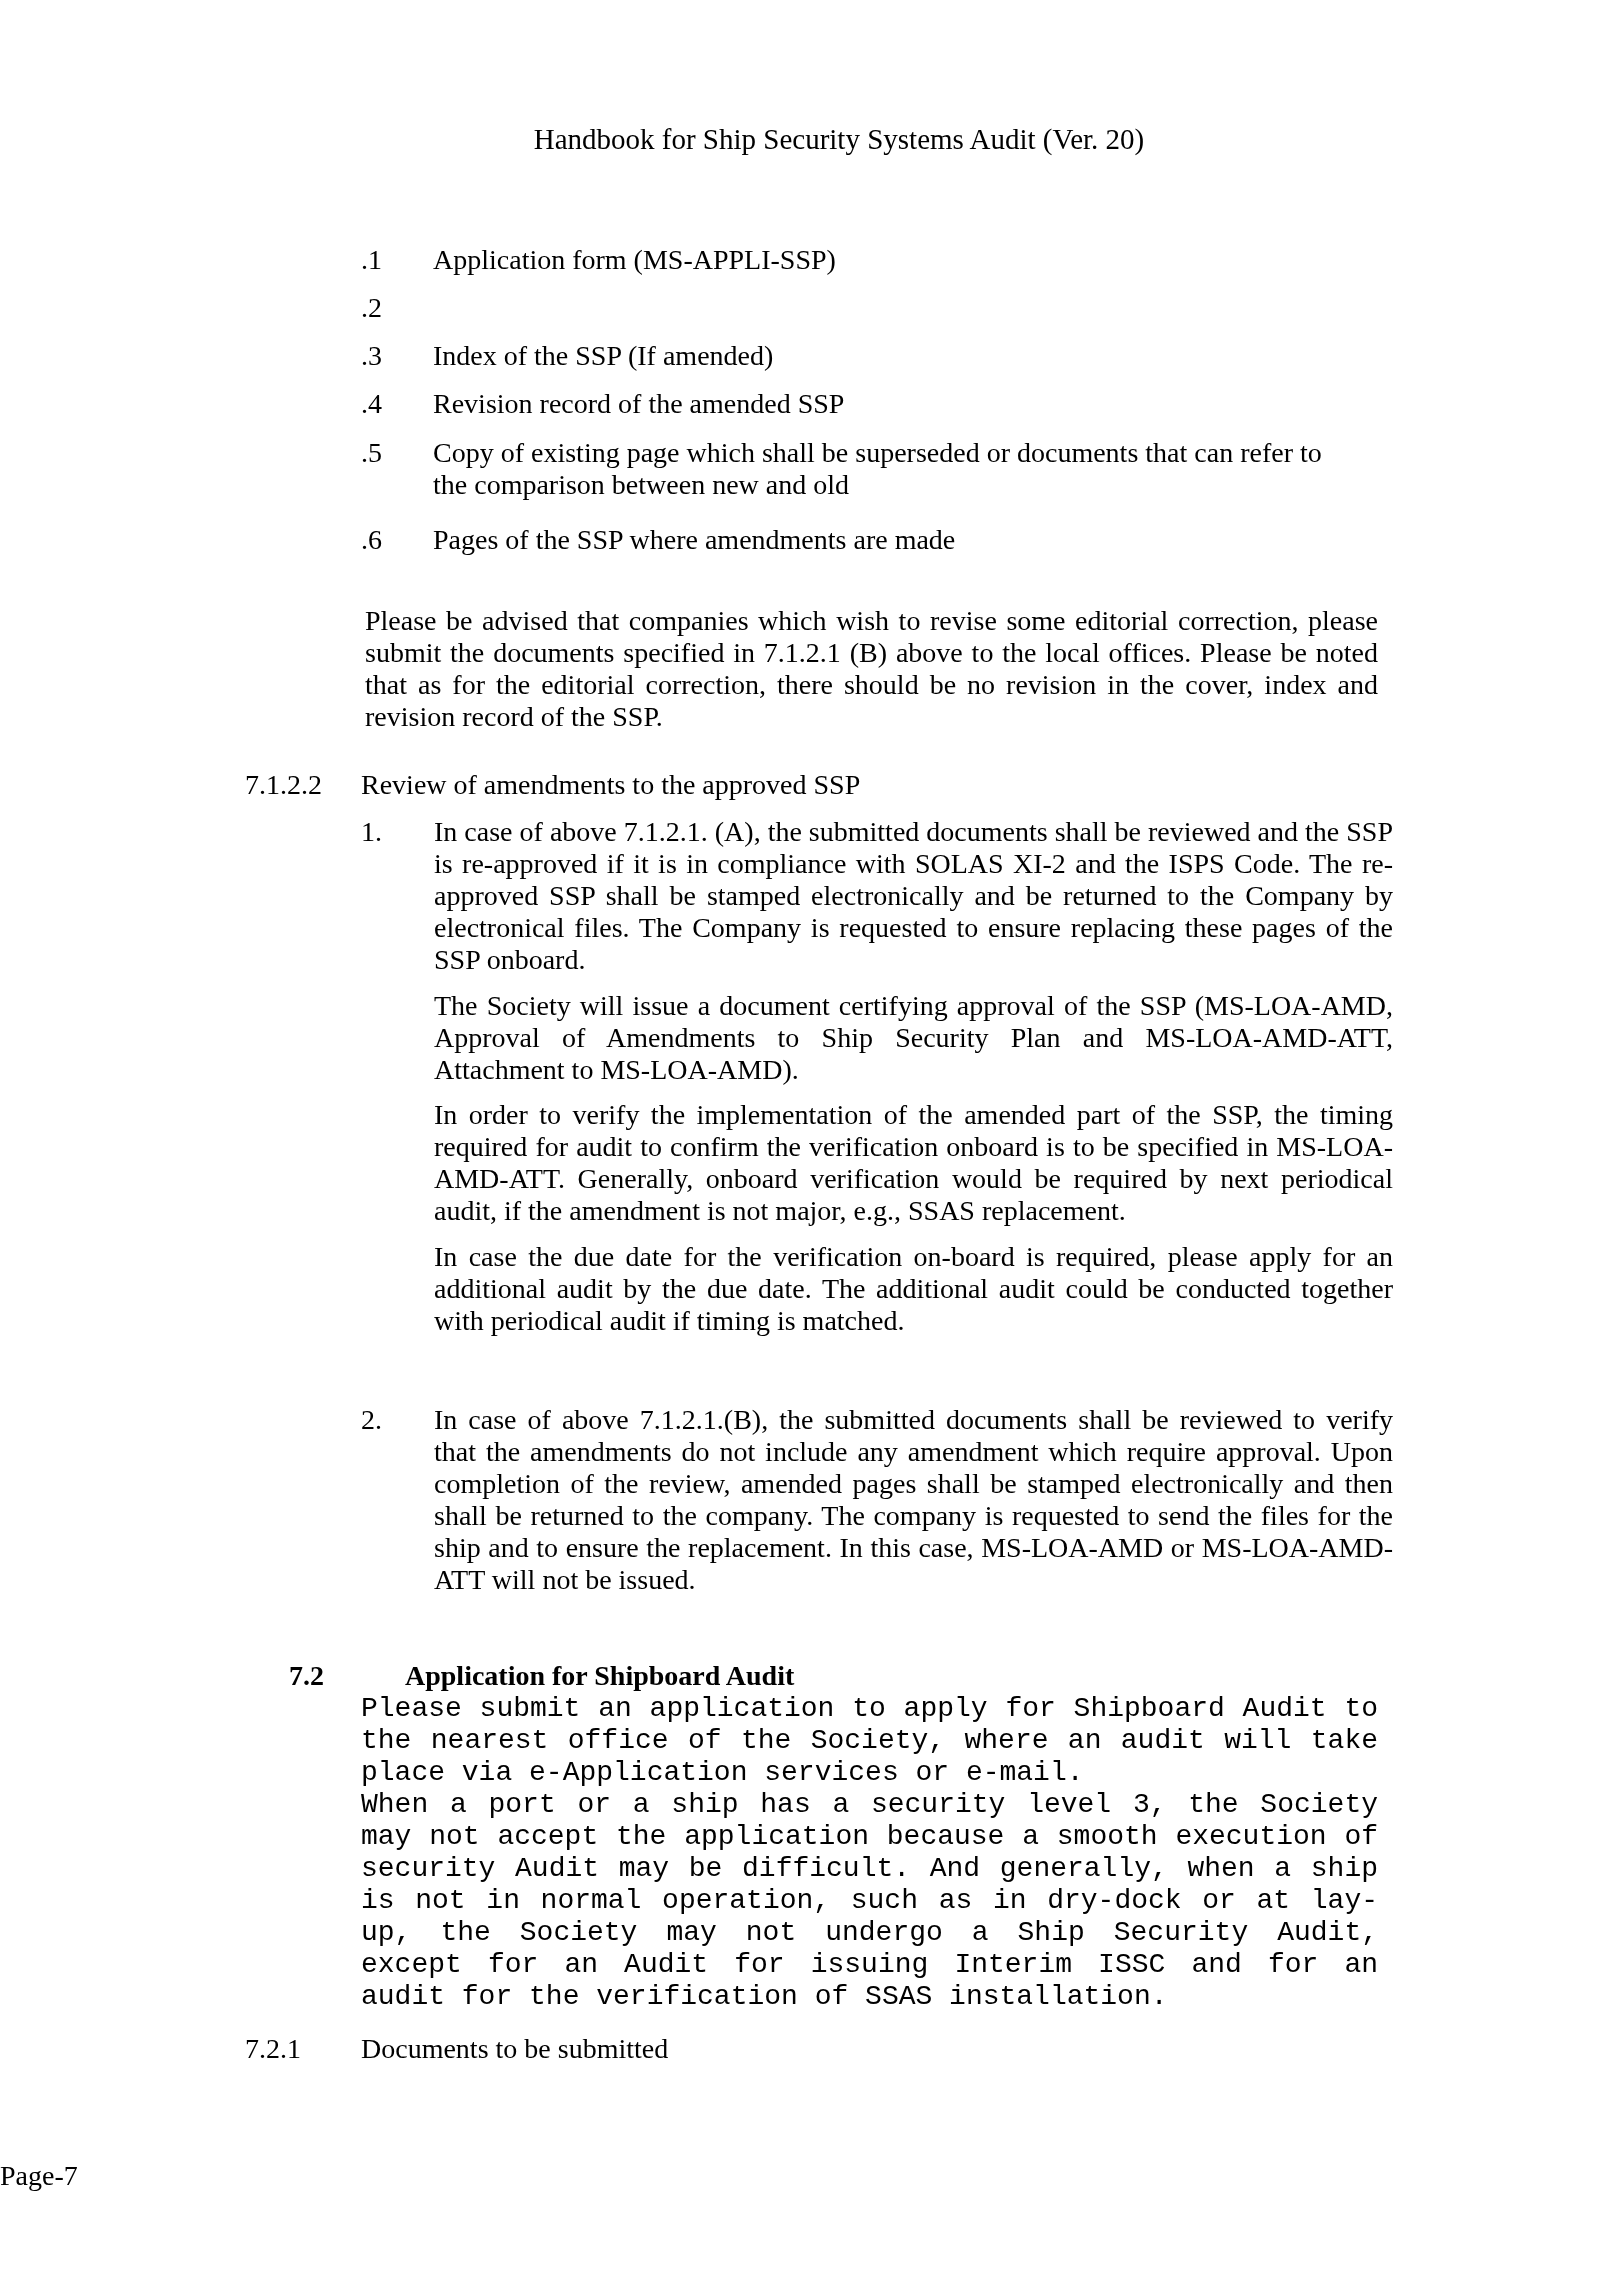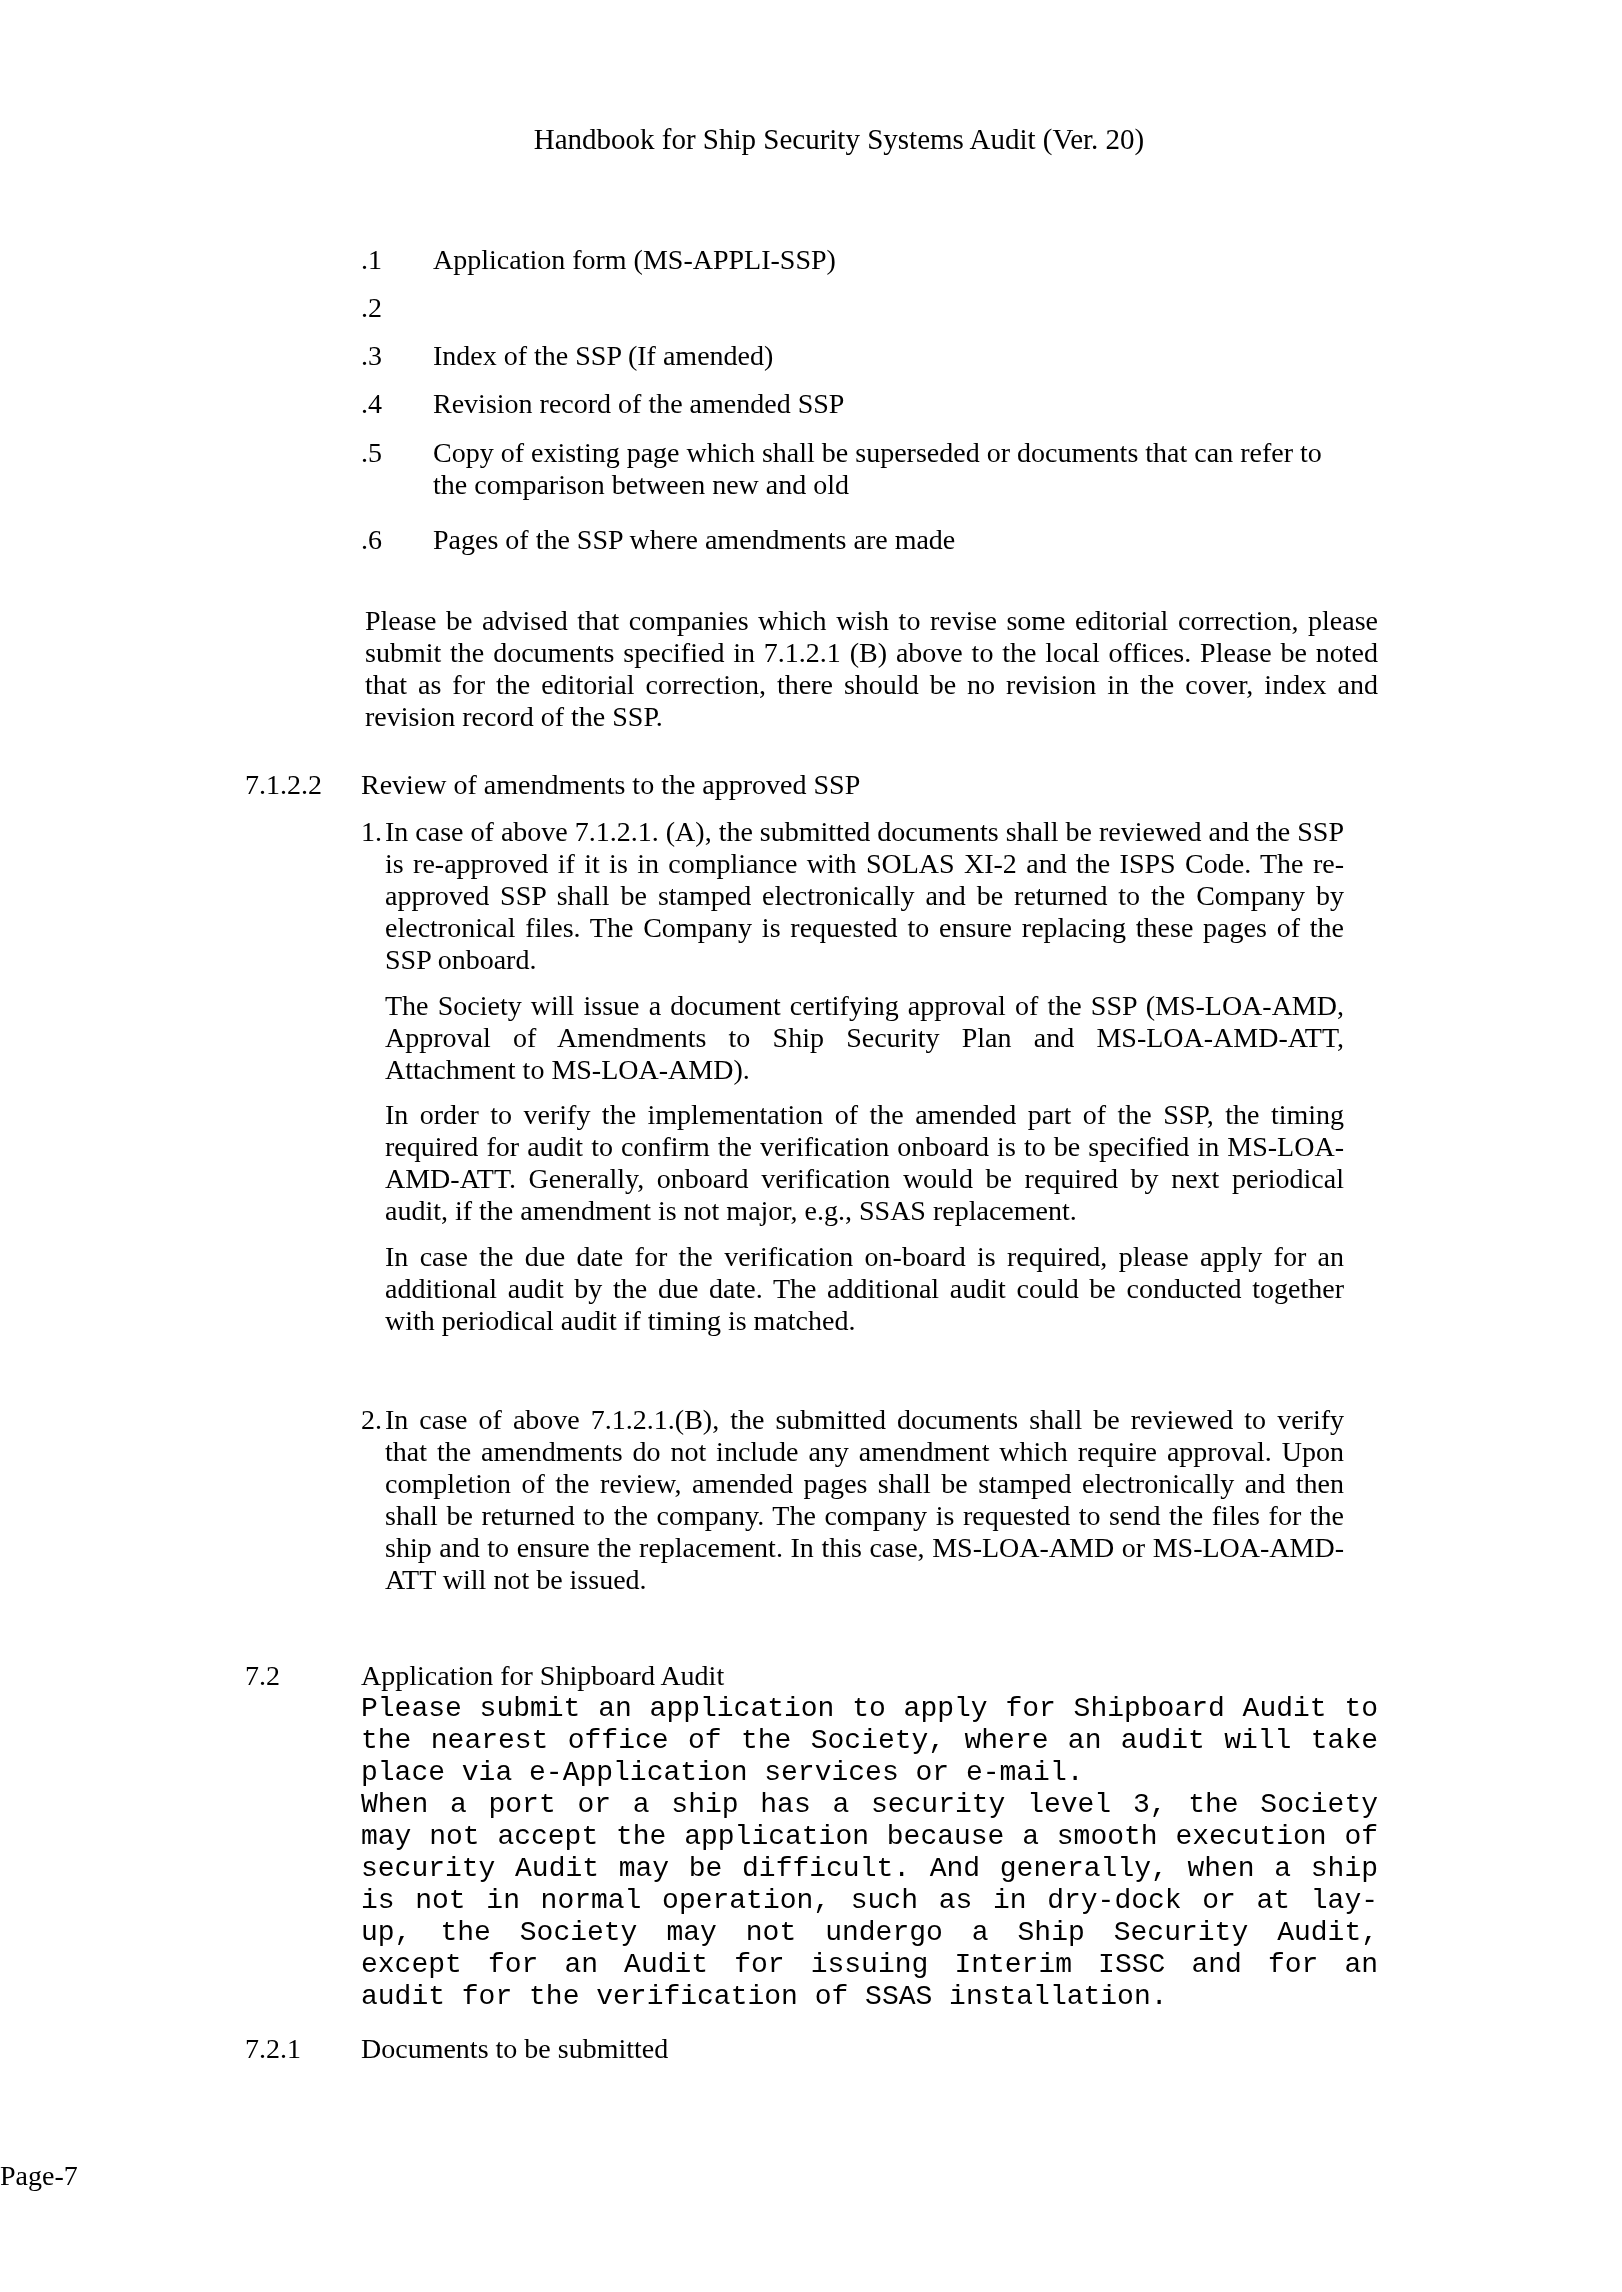--- a/index.html
+++ b/index.html
@@ -18,26 +18,26 @@
   .enum-row { position: absolute; left: 361px; width: 1019px; }
   .enum-num { position: absolute; left: 0; top: 0; width: 98px; }
   .enum-text { margin-left: 72px; width: 907px; }
   .para {
     position: absolute; left: 365px; width: 1013px;
     text-align: justify; text-align-last: left;
   }
   .para p { margin: 0; }
   .sec-num { position: absolute; left: 245px; }
   .sec-title { position: absolute; left: 361px; }
-  .bold { font-weight: normal; }
+  .bold { font-weight: bold; margin-left: 44px; }
   .li {
     position: absolute; left: 361px; width: 1019px;
   }
   .li-num { position: absolute; left: 0; top: 0; }
-  .li-body { margin-left: 24px; width: 959px; text-align: justify; text-align-last: left; }
+  .li-body { margin-left: 73px; width: 959px; text-align: justify; text-align-last: left; }
   .li-body p { margin: 0 0 13.7px 0; }
   .footer {
     top: 2158px; left: 0; width: 1622px; text-align: left;
     font-size: 28px; line-height: 35px;
   }
 </style>
 </head>
 <body>
 
 <div class="abs header">Handbook for Ship Security Systems Audit (Ver. 20)</div>

